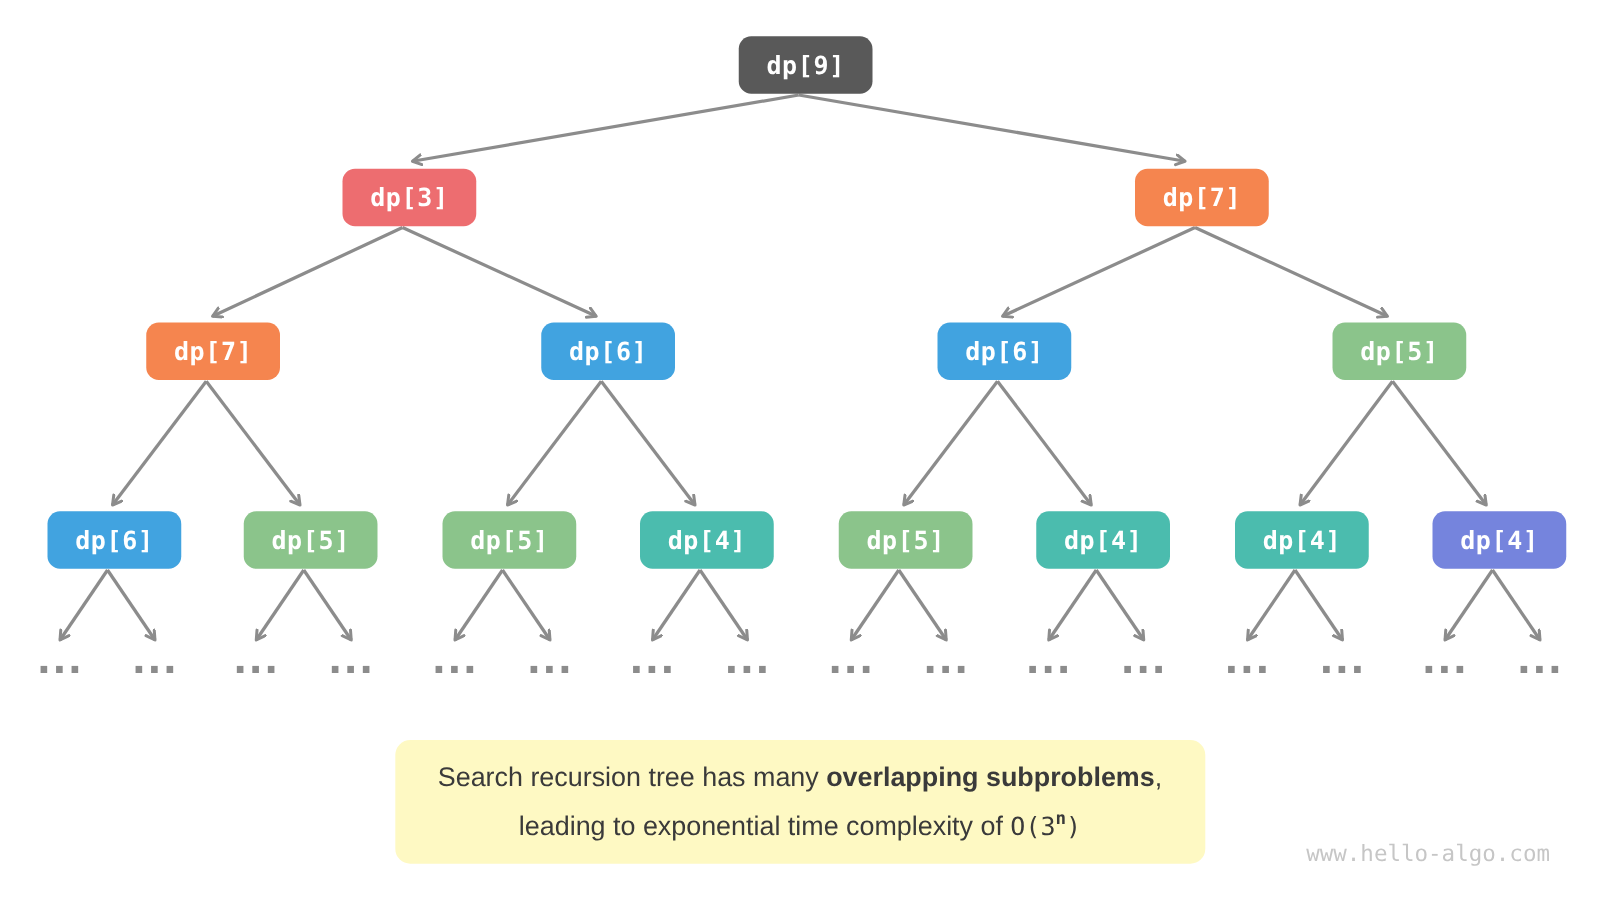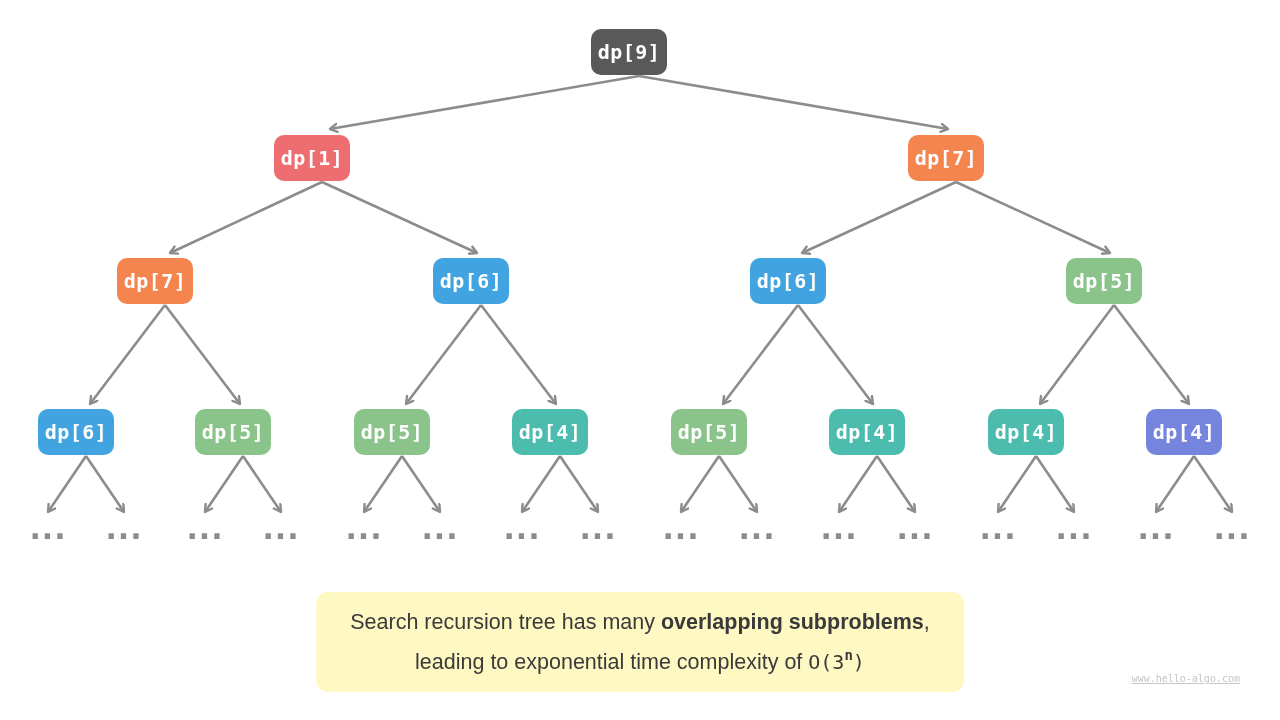--- a/index.html
+++ b/index.html
@@ -4,21 +4,21 @@
 <style>
   html,body { margin:0; padding:0; }
   body {
     width:1280px; height:720px; position:relative; overflow:hidden;
     background:#ffffff;
     font-family:"Liberation Sans", sans-serif;
   }
   .stage { position:absolute; inset:0; }
   svg.edges { position:absolute; left:0; top:0; pointer-events:none; }
   .node {
-    position:absolute; width:76px; height:46px; border-radius:10px;
+    position:absolute; width:107px; height:46px; border-radius:10px;
     display:flex; align-items:center; justify-content:center;
     box-sizing:border-box;
   }
   .node-label {
     font-family:"DejaVu Sans Mono", monospace;
     font-weight:bold; font-size:20px; color:#ffffff; letter-spacing:0.5px;
   }
   .dots {
     position:absolute; width:70px; top:516px; text-align:center;
     font-family:"DejaVu Sans", sans-serif; font-weight:bold;
@@ -27,21 +27,21 @@
   .caption {
     position:absolute; top:592px; left:50%; transform:translateX(-50%);
     border-radius:12px; padding:13px 34px; text-align:center;
     font-size:21.5px; line-height:34px; white-space:nowrap;
   }
   .caption .bold { font-weight:bold; }
   .code { font-family:"DejaVu Sans Mono", monospace; font-size:20px; }
   .code sup { font-size:14px; font-weight:bold; position:relative; top:-1px; }
   .watermark {
     position:absolute; right:40px; top:673px;
-    font-family:"DejaVu Sans Mono", monospace; font-size:10px;text-decoration:underline;
+    font-family:"DejaVu Sans Mono", monospace; font-size:18px;
   }
 </style>
 </head>
 <body>
 
 <div class="stage">
 
   <svg class="edges" width="1280" height="720" viewBox="0 0 1280 720">
     <defs>
       <marker id="ah" markerWidth="12" markerHeight="12" refX="8" refY="5" orient="auto" markerUnits="userSpaceOnUse">
@@ -80,21 +80,21 @@
       <line x1="1194" y1="456" x2="1156" y2="512" marker-end="url(#ah)"></line>
       <line x1="1194" y1="456" x2="1232" y2="512" marker-end="url(#ah)"></line>
     </g>
   </svg>
 
   <div class="node" style="left: 591px; top: 29px; background: rgb(89, 89, 89);">
     <span class="node-label">dp[9]</span>
   </div>
 
   <div class="node" style="left: 274px; top: 135px; background: rgb(237, 109, 112);">
-    <span class="node-label">dp[1]</span>
+    <span class="node-label">dp[3]</span>
   </div>
   <div class="node" style="left: 908px; top: 135px; background: rgb(245, 133, 79);">
     <span class="node-label">dp[7]</span>
   </div>
 
   <div class="node" style="left: 117px; top: 258px; background: rgb(245, 133, 79);">
     <span class="node-label">dp[7]</span>
   </div>
   <div class="node" style="left: 433px; top: 258px; background: rgb(65, 163, 224);">
     <span class="node-label">dp[6]</span>

